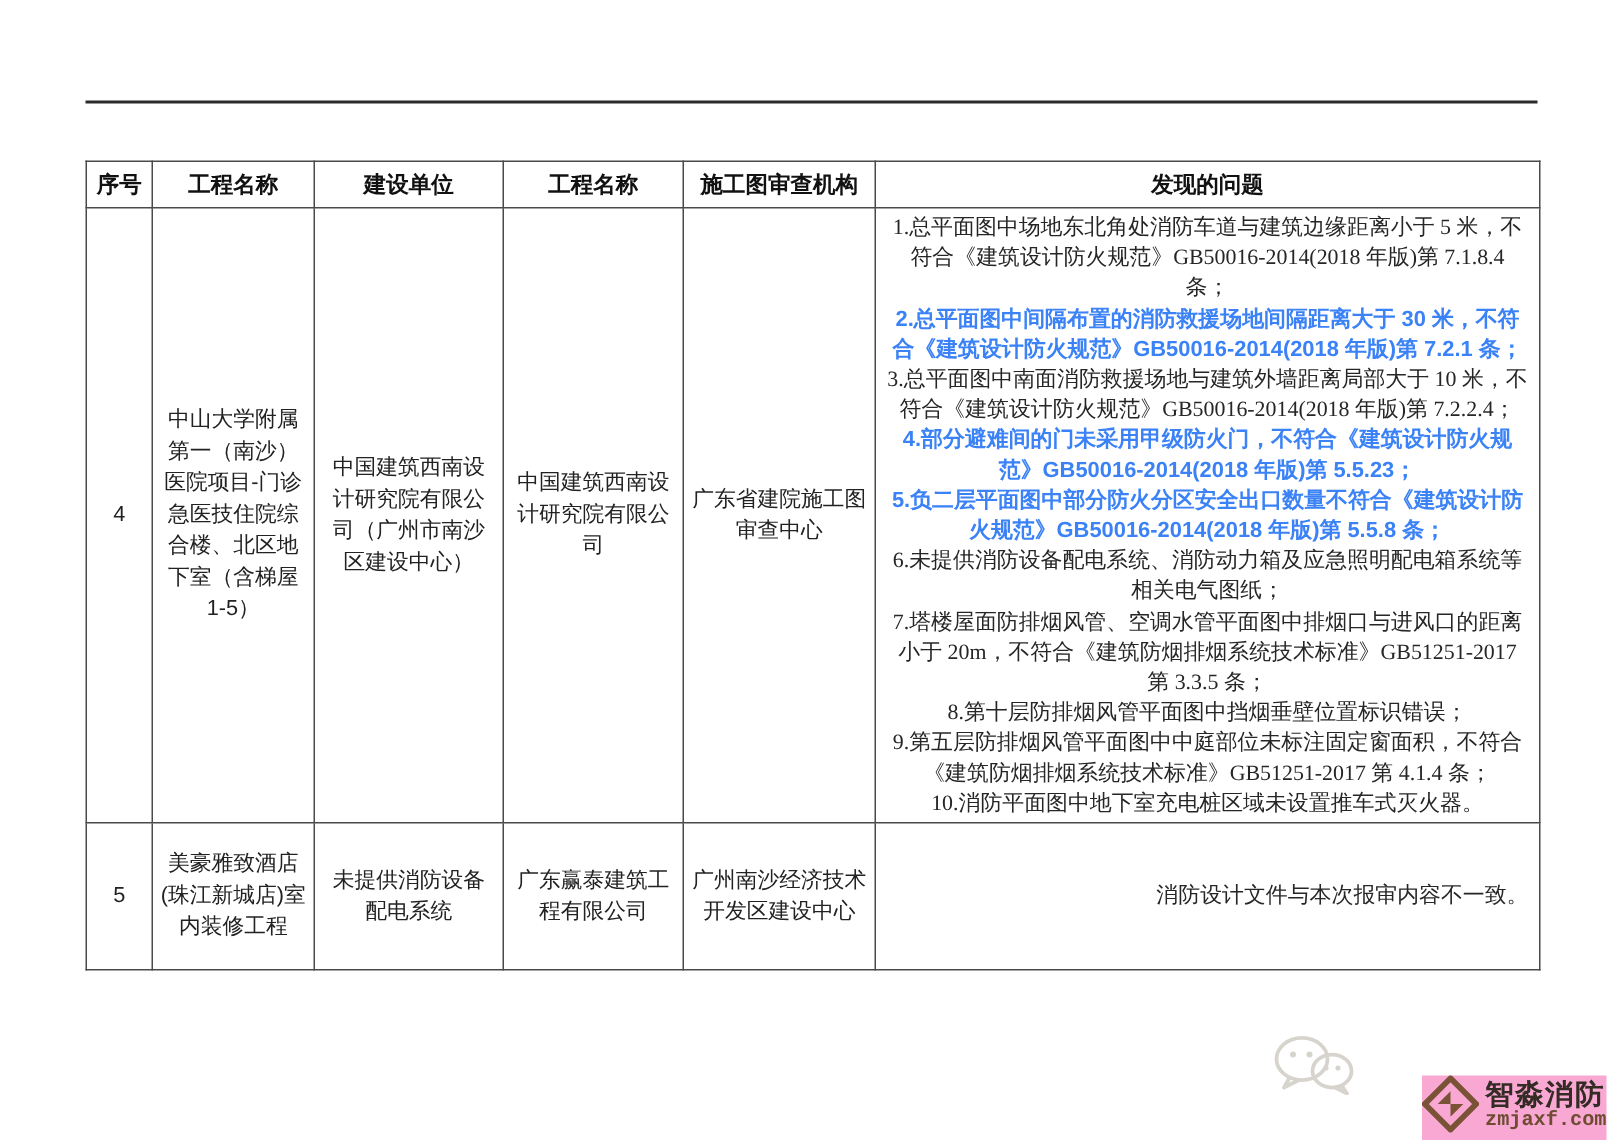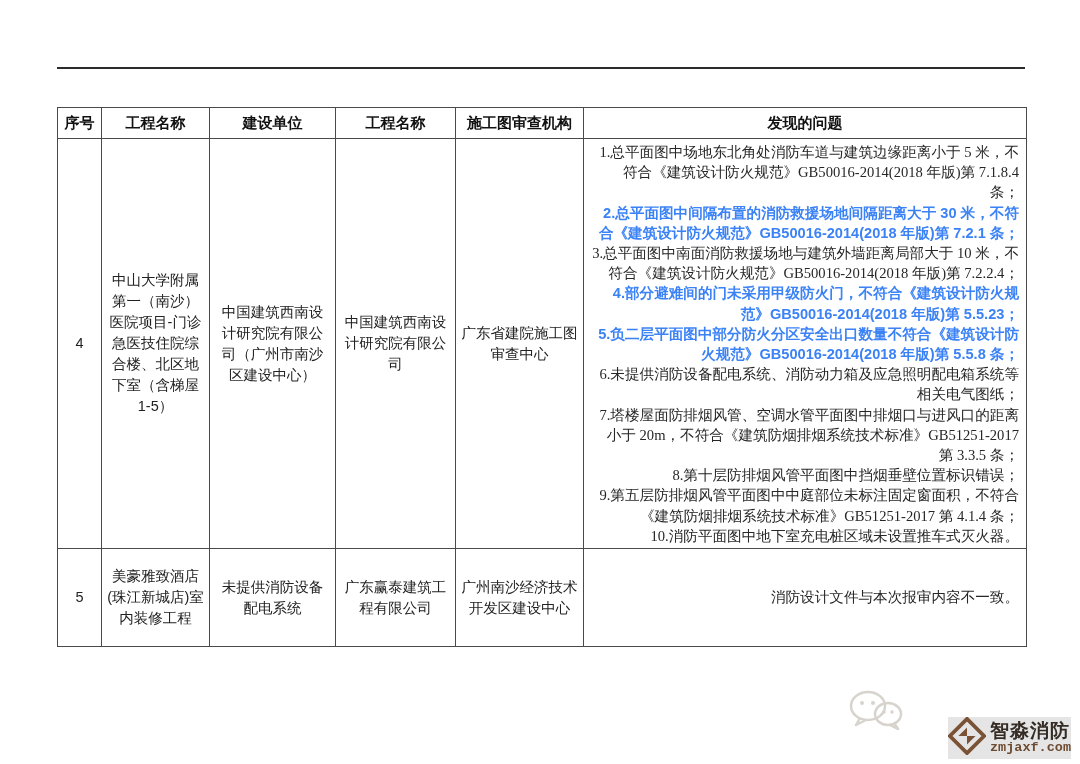--- a/index.html
+++ b/index.html
@@ -41,21 +41,21 @@
   td.center {
     text-align: center;
     vertical-align: middle;
     line-height: 21px;
     padding: 2px 5px;
   }
   tr.row4 { height: 407px; }
   tr.row5 { height: 98px; }
   td.issues {
     vertical-align: top;
-    text-align: right;
+    text-align: center;
     padding: 3px 7px 2px 7px;
   }
   td.issues-mid {
     vertical-align: middle;
     text-align: right;
     padding: 2px 7px;
   }
   .issue {
     font-size: 14.6px;
     line-height: 20.2px;
@@ -80,21 +80,21 @@
     color: #d7d3cd;
     letter-spacing: 1px;
     white-space: nowrap;
   }
   .brand-row {
     position: absolute;
     left: 948px; top: 717px;
     display: flex;
     align-items: center;
     gap: 4px;
-    background: #e5e5e5;
+    background: #f9a8d4;
   }
   .brand-col { display: flex; flex-direction: column; line-height: 1.05; }
   .brand-name {
     font-size: 19px;
     font-weight: bold;
     color: #332b24;
     letter-spacing: 1px;
     white-space: nowrap;
   }
   .brand-site {

